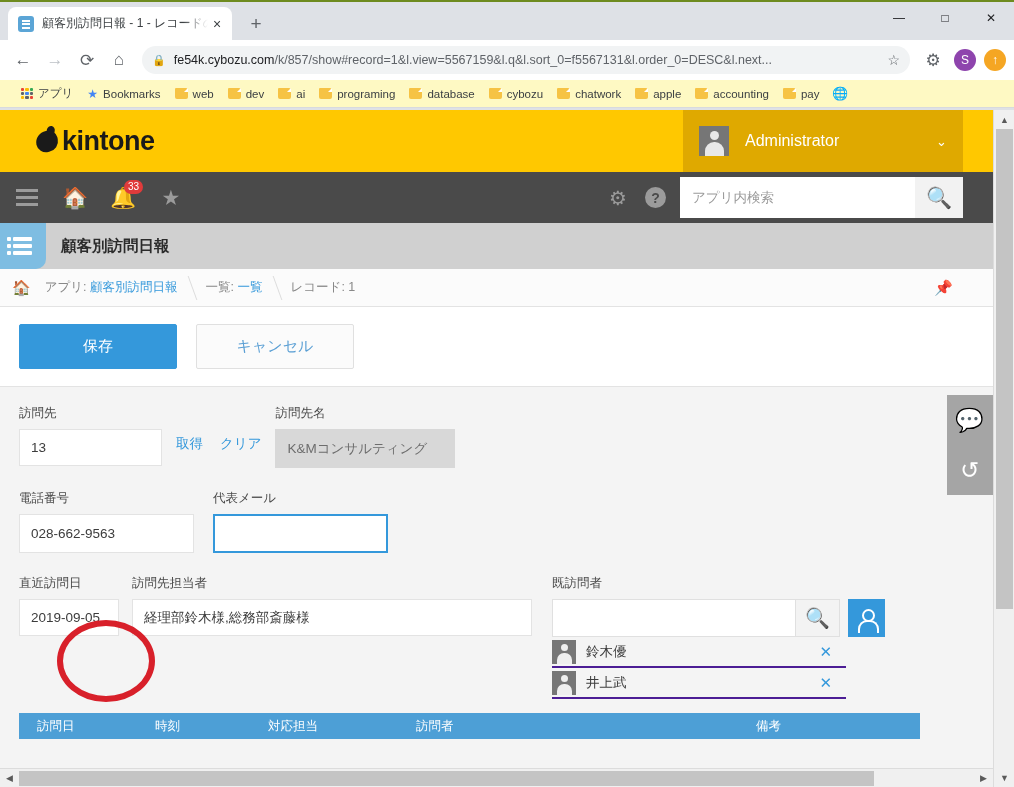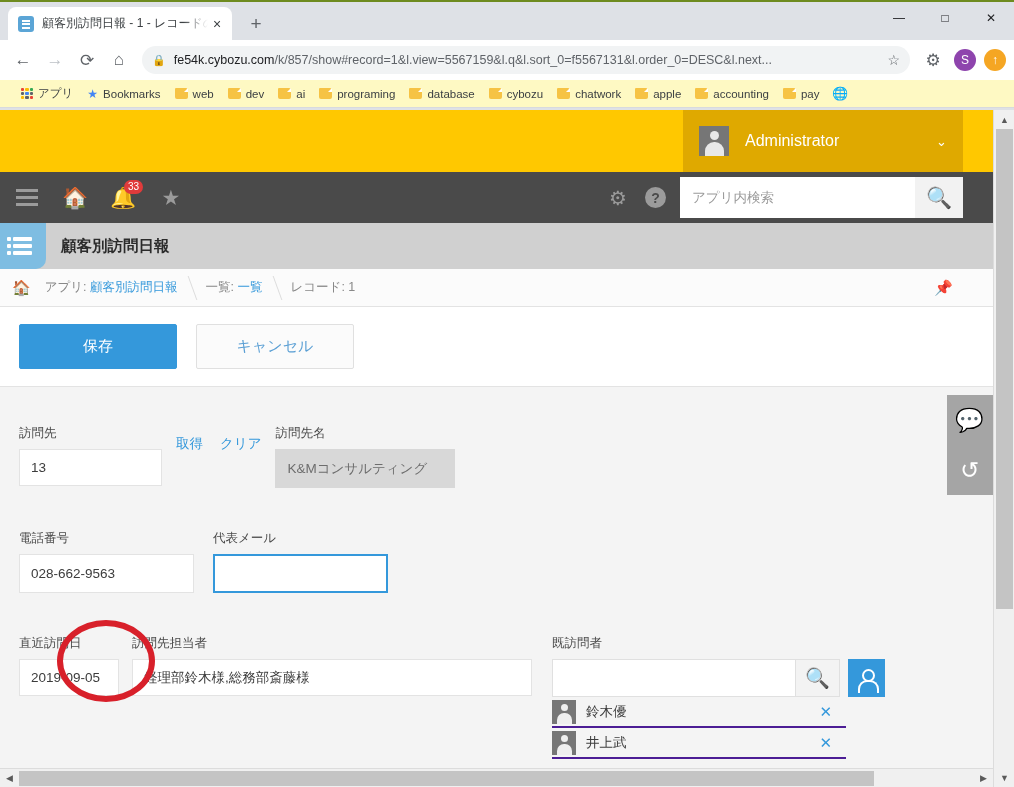--- a/index.html
+++ b/index.html
@@ -216,21 +216,21 @@
   .btn {
     height: 45px; min-width: 158px; display: flex; align-items: center;
     justify-content: center; font-size: 15px; border-radius: 2px;
   }
   .btn-cancel { background: #fbfbfb; border: 1px solid #e0e0e0; color: #5a9fd4; }
   .btn-save { background: #3498db; color: #fff; border: 1px solid #3498db; }
 
   
   .k-form { background: #f4f4f4; padding: 18px 0 0 0; position: relative; }
   .f-row { display: flex; padding: 0 0 0 19px; }
-  .f-group { display: flex; flex-direction: column; margin-top: 20px; }
+  .f-group { display: flex; flex-direction: column; }
   .f-label { font-size: 12.5px; color: #4a4a4a; margin-bottom: 7px; }
   .f-input {
     height: 37px; background: #fff; border: 1px solid #e3e3e3; font-size: 13.5px;
     color: #3c3c3c; display: flex; align-items: center; padding: 0 11px;
   }
   .f-input.disabled { background: #d8d8d8; border-color: #d8d8d8; color: #6d6d6d; }
   .f-input.focused { border: 2px solid #3498db; background: #fff; }
   .f-link { color: #3498db; font-size: 13.5px; }
   .f-links { display: flex; align-items: center; gap: 17px; height: 37px; margin: 0 14px; }
 
@@ -407,20 +407,24 @@
         <span class="folder"></span>
         <span>pay</span>
       </div>
     <div class="globe-bm">🌐</div>
   </div>
 
   <div class="viewport">
     <div class="page">
 
       <div class="k-header">
+        <div class="k-logo">
+          <span class="blob"></span>
+          <span>kintone</span>
+        </div>
         <div class="k-user">
           <span class="k-user-av"></span>
           <span class="k-user-name">Administrator</span>
           <span class="k-user-caret">⌄</span>
         </div>
       </div>
 
       <div class="k-nav">
         <div class="k-nav-icons">
           <span class="nav-ic hamb">

